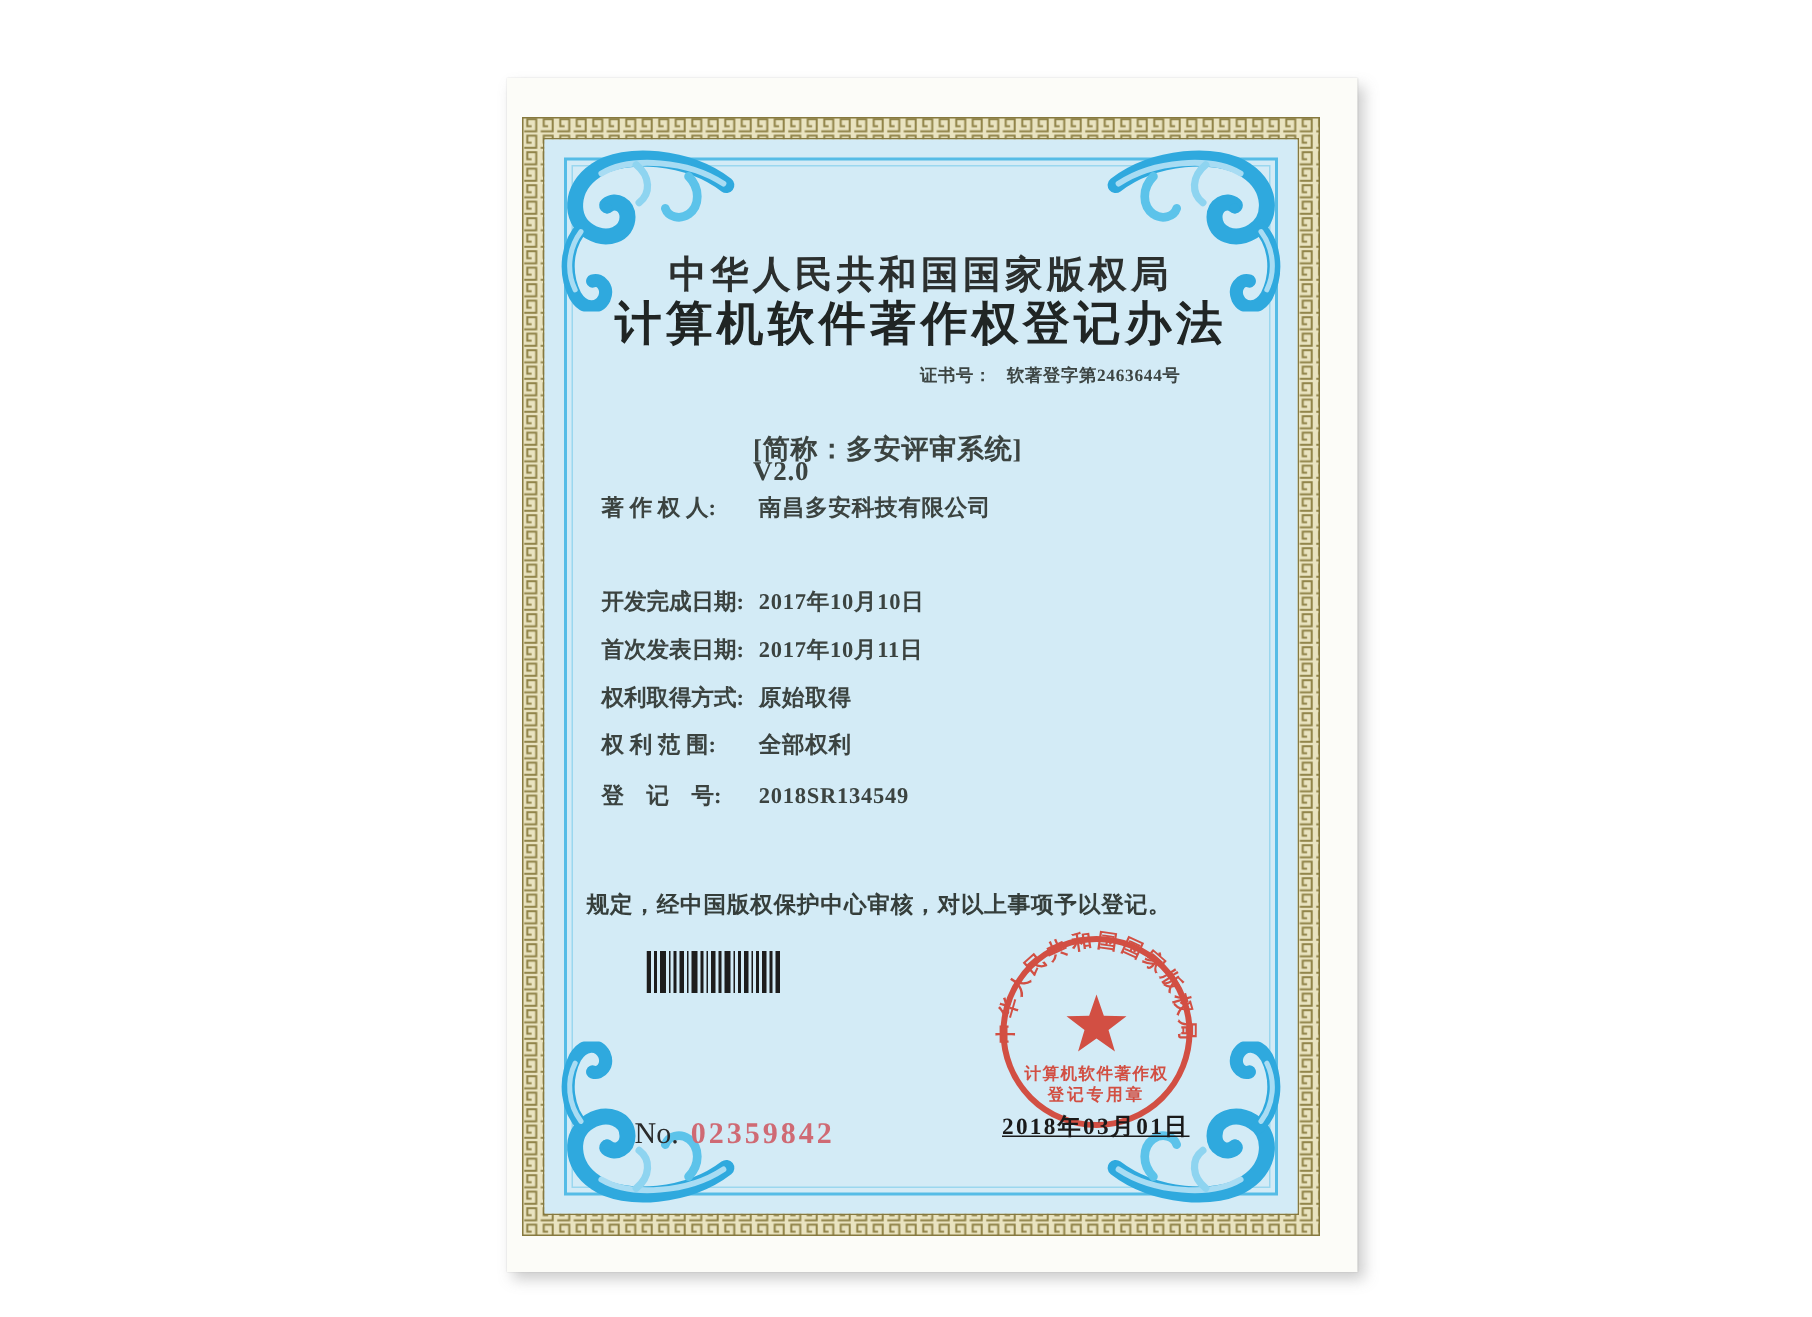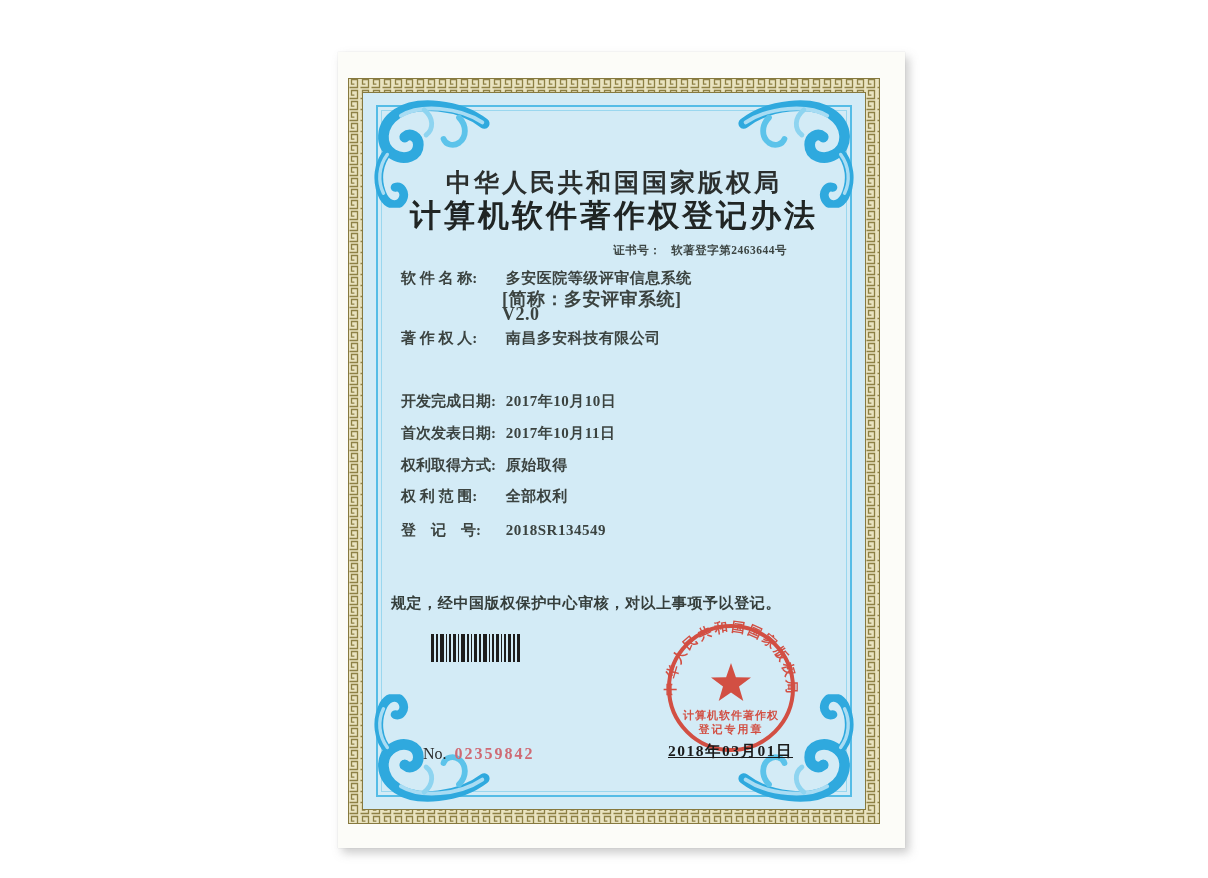--- a/index.html
+++ b/index.html
@@ -55,21 +55,21 @@
   .stmt1{left:56px;top:470px;}
   .stmt2{left:28px;top:501px;}
 
   .barcode{position:absolute;left:68px;top:541px;z-index:4;}
 
   .seal{position:absolute;left:293px;top:520px;width:150px;height:150px;z-index:5;opacity:.88;}
   .issue-date{
     position:absolute;left:305px;top:648px;z-index:6;
     font-size:15.5px;font-weight:700;letter-spacing:1.5px;color:#1a1a1a;text-decoration:underline;
   }
-  .serial{position:absolute;left:60px;top:652px;z-index:4;font-size:16px;color:#2b2b2b;}
+  .serial{position:absolute;left:60px;top:652px;z-index:4;font-size:20px;color:#2b2b2b;}
   .serial .no-val{color:#cf6a74;font-weight:700;letter-spacing:2px;margin-left:8px;}
 </style>
 </head>
 <body>
 
 <div class="paper">
 
   <svg class="gold-frame" width="532" height="746" viewBox="0 0 532 746">
     <defs>
       <pattern id="gk" width="11" height="11" patternUnits="userSpaceOnUse">
@@ -117,24 +117,20 @@
     <svg class="flourish fl-br" viewBox="0 0 130 115">
         <use href="#flourish"></use>
       </svg>
 
     <div class="issuer">中华人民共和国国家版权局</div>
     <div class="cert-title">计算机软件著作权登记办法</div>
     <div class="cert-no">
       <span class="lbl">证书号：</span><span>软著登字第2463644号</span>
     </div>
 
-    <div class="frow" style="top:176px">
-      <span class="flabel">软 件 名 称:</span>
-      <span class="fvalue">多安医院等级评审信息系统</span>
-    </div>
     <div class="subline" style="top:194px">[简称：多安评审系统]</div>
     <div class="subline" style="top:211px">V2.0</div>
 
     <div class="frow" style="top:236px">
       <span class="flabel">著 作 权 人:</span>
       <span class="fvalue">南昌多安科技有限公司</span>
     </div>
 
     <div class="frow" style="top:299px">
       <span class="flabel">开发完成日期:</span>

